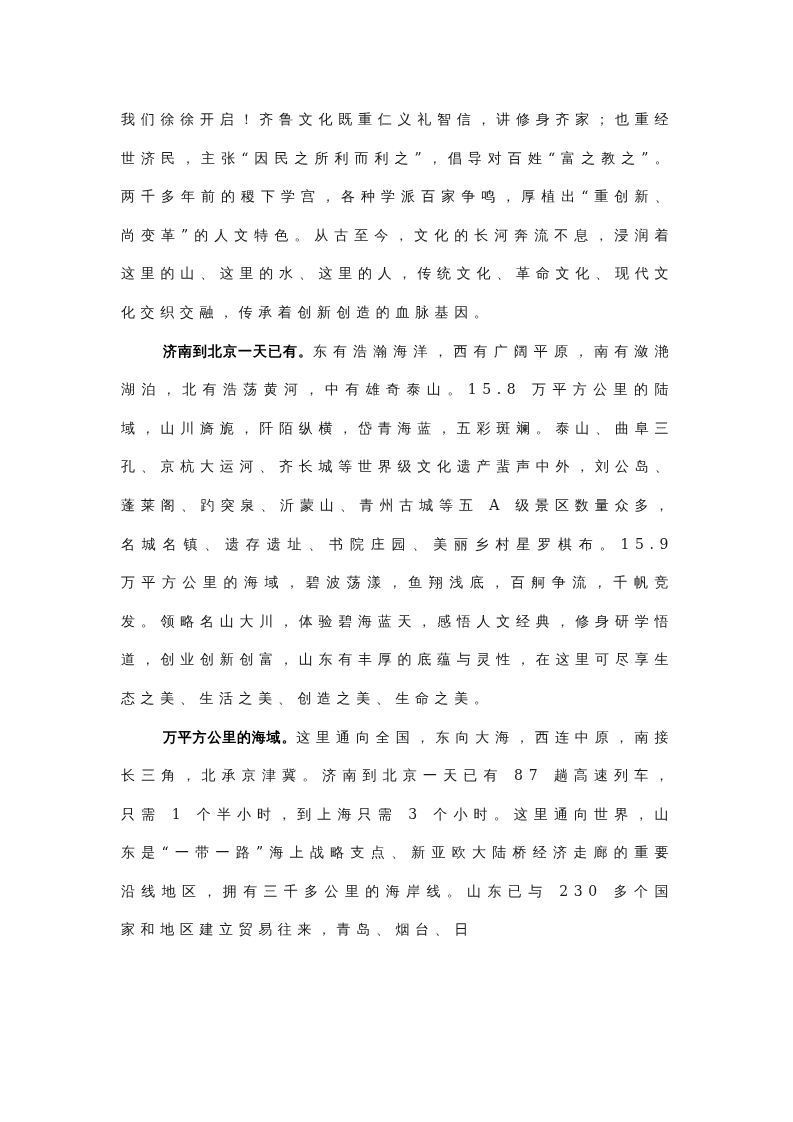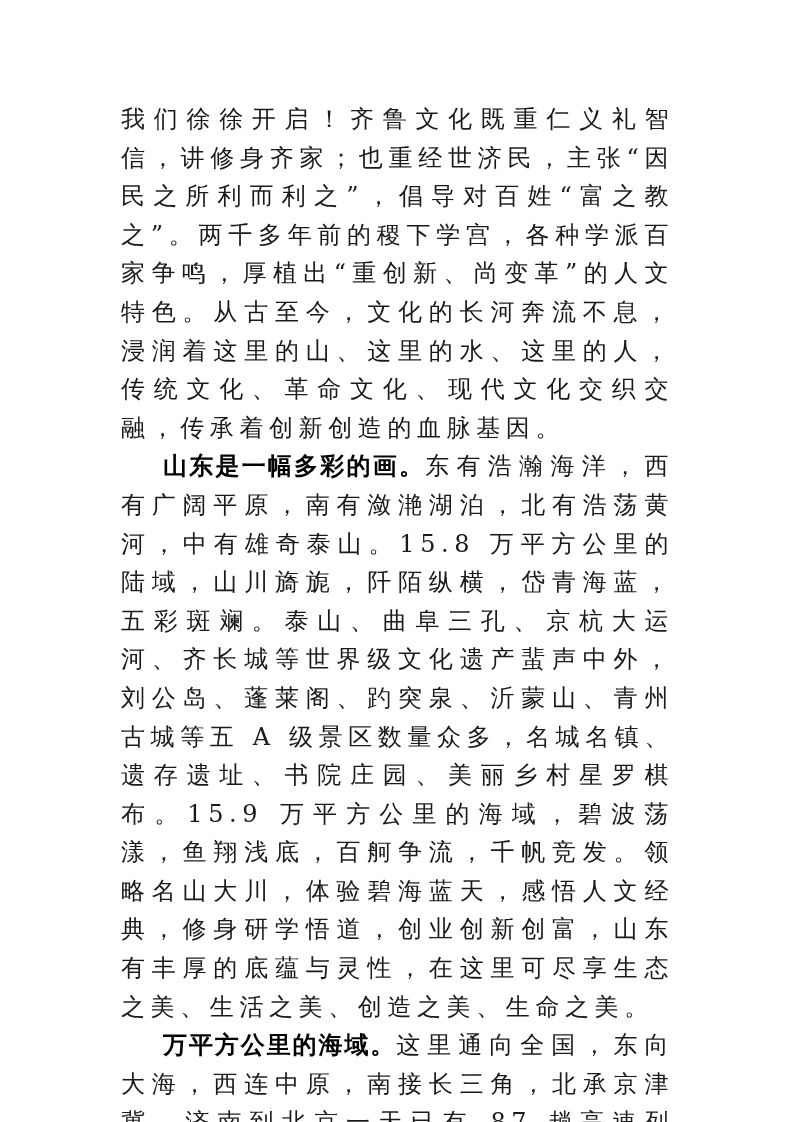--- a/index.html
+++ b/index.html
@@ -16,21 +16,21 @@
       color: #1a1a1a;
     }
     .page {
       position: absolute;
       left: 121px;
       top: 100px;
       width: 553px;
     }
     .para {
       margin: 0;
-      font-size: 24px;
+      font-size: 14px;
       line-height: 38.6px;
       letter-spacing: 5.6px;
       text-align: justify;
       text-align-last: left;
       word-break: break-all;
     }
     .para.indent {
       text-indent: 42px;
     }
     .lead {
@@ -40,15 +40,15 @@
       color: #000000;
     }
   </style>
 </head>
 <body>
 
 <div class="page">
   <p class="para">
     <span>我们徐徐开启！齐鲁文化既重仁义礼智信，讲修身齐家；也重经世济民，主张“因民之所利而利之”，倡导对百姓“富之教之”。两千多年前的稷下学宫，各种学派百家争鸣，厚植出“重创新、尚变革”的人文特色。从古至今，文化的长河奔流不息，浸润着这里的山、这里的水、这里的人，传统文化、革命文化、现代文化交织交融，传承着创新创造的血脉基因。</span>
   </p>
-  <p class="para indent"><span class="lead">山东是一幅多彩的画。</span><span>东有浩瀚海洋，西有广阔平原，南有潋滟湖泊，北有浩荡黄河，中有雄奇泰山。15.8 万平方公里的陆域，山川旖旎，阡陌纵横，岱青海蓝，五彩斑斓。泰山、曲阜三孔、京杭大运河、齐长城等世界级文化遗产蜚声中外，刘公岛、蓬莱阁、趵突泉、沂蒙山、青州古城等五 A 级景区数量众多，名城名镇、遗存遗址、书院庄园、美丽乡村星罗棋布。15.9 万平方公里的海域，碧波荡漾，鱼翔浅底，百舸争流，千帆竞发。领略名山大川，体验碧海蓝天，感悟人文经典，修身研学悟道，创业创新创富，山东有丰厚的底蕴与灵性，在这里可尽享生态之美、生活之美、创造之美、生命之美。</span></p>
+  <p class="para indent"><span class="lead">济南到北京一天已有。</span><span>东有浩瀚海洋，西有广阔平原，南有潋滟湖泊，北有浩荡黄河，中有雄奇泰山。15.8 万平方公里的陆域，山川旖旎，阡陌纵横，岱青海蓝，五彩斑斓。泰山、曲阜三孔、京杭大运河、齐长城等世界级文化遗产蜚声中外，刘公岛、蓬莱阁、趵突泉、沂蒙山、青州古城等五 A 级景区数量众多，名城名镇、遗存遗址、书院庄园、美丽乡村星罗棋布。15.9 万平方公里的海域，碧波荡漾，鱼翔浅底，百舸争流，千帆竞发。领略名山大川，体验碧海蓝天，感悟人文经典，修身研学悟道，创业创新创富，山东有丰厚的底蕴与灵性，在这里可尽享生态之美、生活之美、创造之美、生命之美。</span></p>
   <p class="para indent"><span class="lead">万平方公里的海域。</span><span>这里通向全国，东向大海，西连中原，南接长三角，北承京津冀。济南到北京一天已有 87 趟高速列车，只需 1 个半小时，到上海只需 3 个小时。这里通向世界，山东是“一带一路”海上战略支点、新亚欧大陆桥经济走廊的重要沿线地区，拥有三千多公里的海岸线。山东已与 230 多个国家和地区建立贸易往来，青岛、烟台、日</span></p>
 </div>
 
 </body></html>

